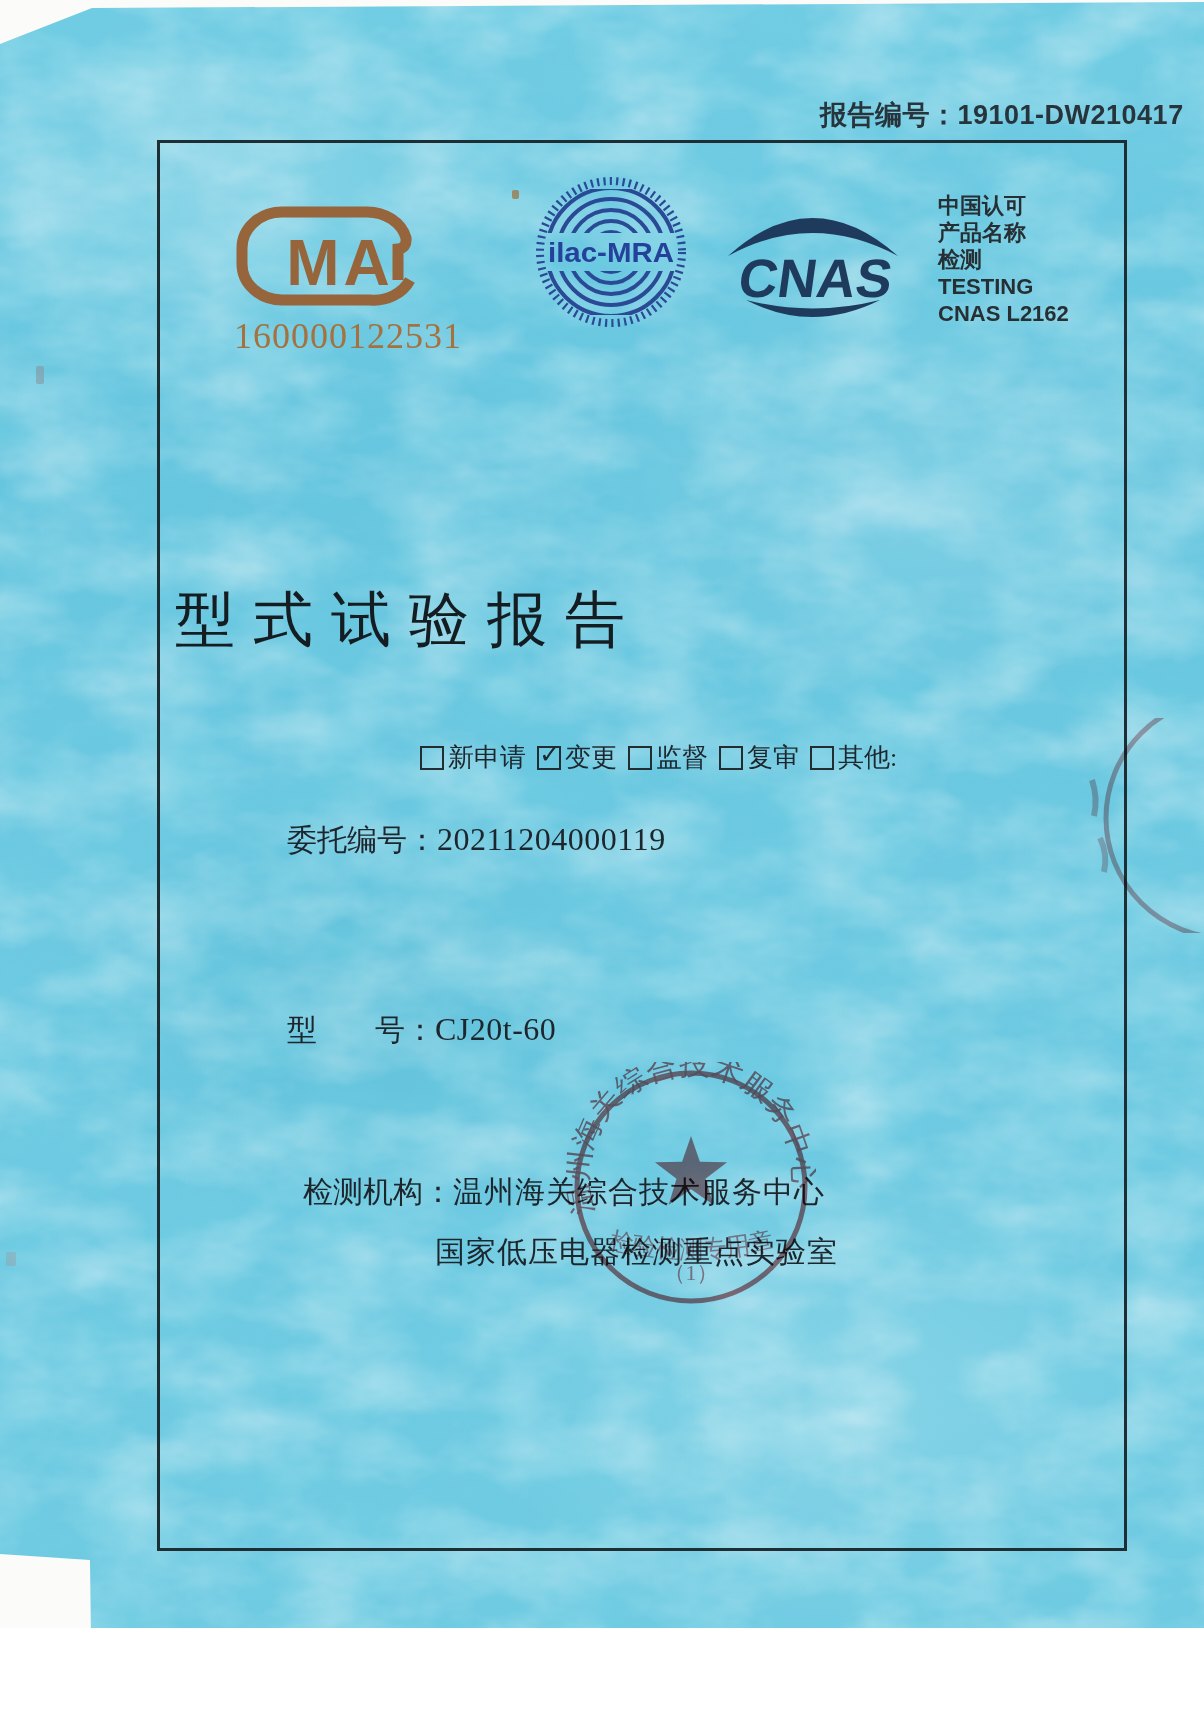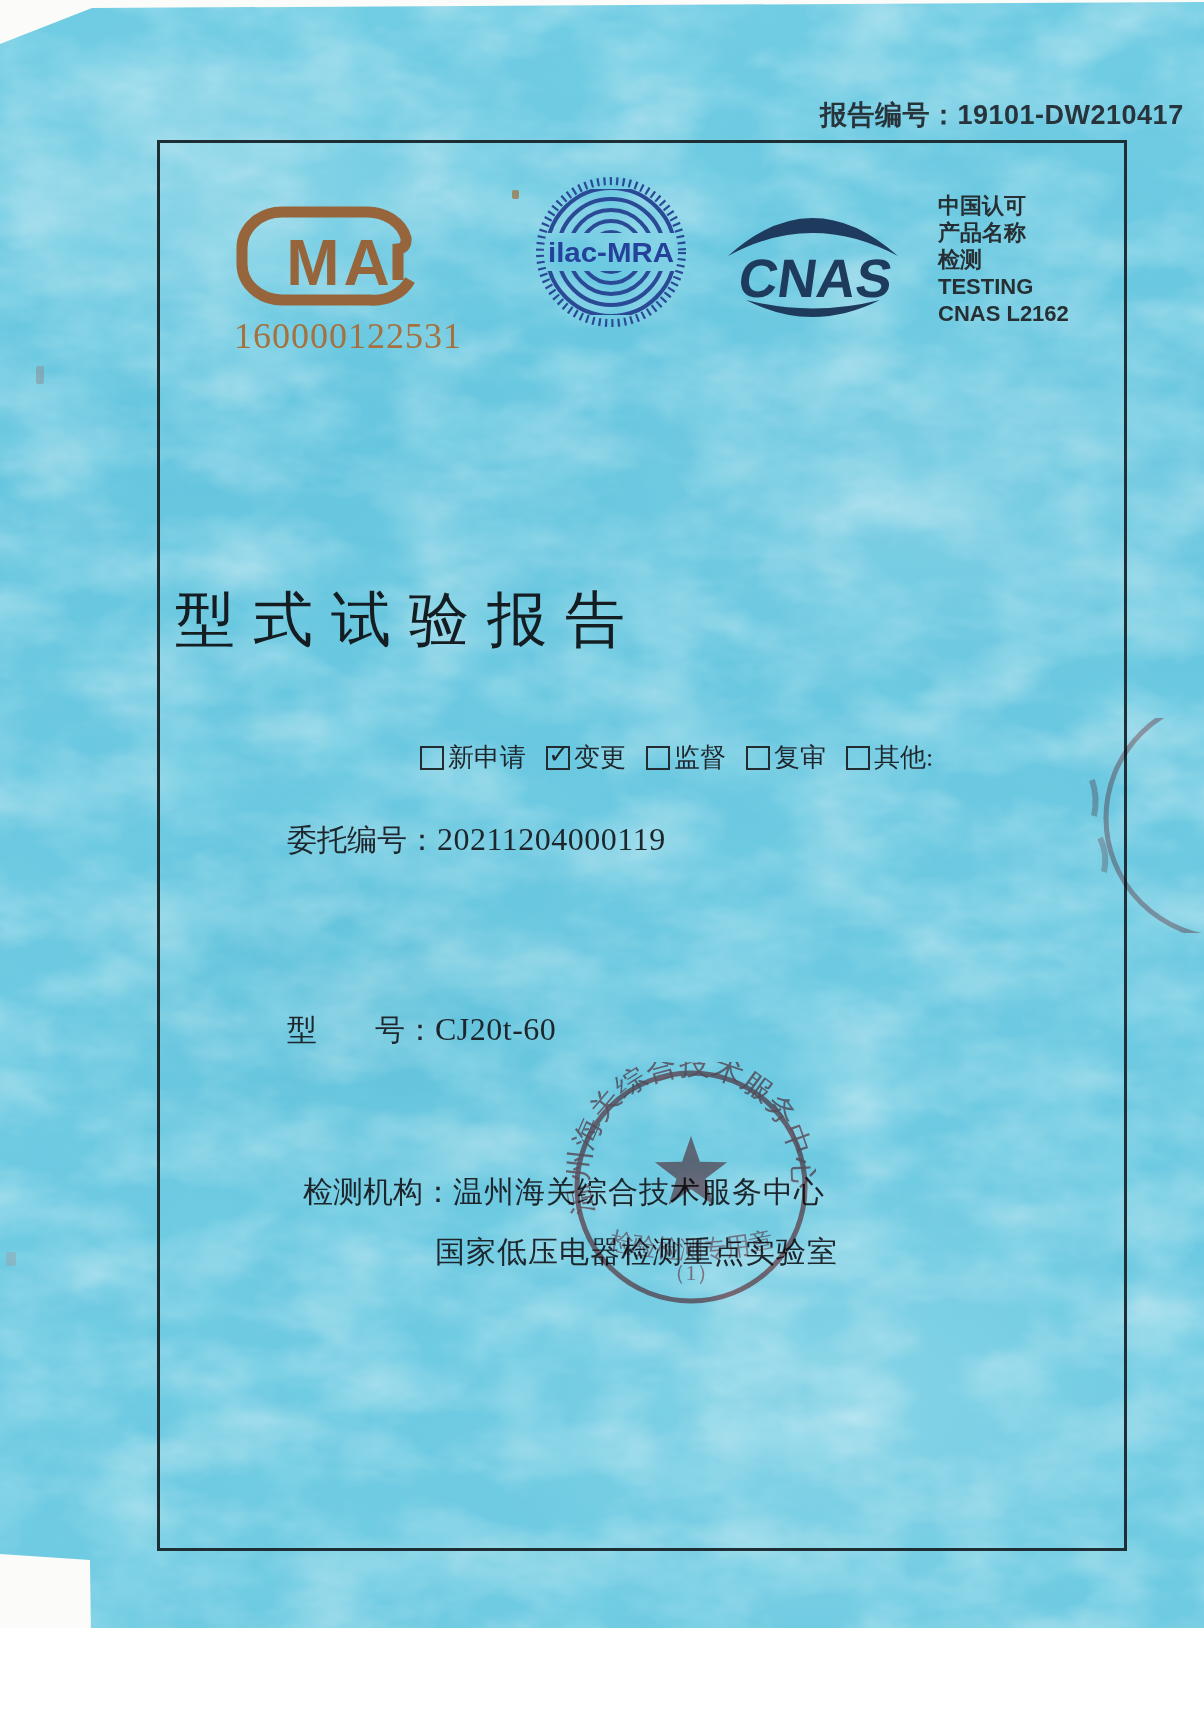--- a/index.html
+++ b/index.html
@@ -16,21 +16,21 @@
   .tex{position:absolute;inset:0;pointer-events:none;}
   .report-no{position:absolute;left:820px;top:97px;font-family:"Liberation Sans","DejaVu Sans",sans-serif;
              font-weight:700;font-size:27px;color:#27343c;letter-spacing:.5px;white-space:nowrap;}
   .frame{position:absolute;left:157px;top:140px;width:964px;height:1405px;border:3px solid #1d2f35;}
   .cma-num{position:absolute;left:222px;top:315px;width:252px;text-align:center;
            font-family:Liberation Serif, serif;font-size:36px;color:#a4713f;letter-spacing:1px;}
   .accr{position:absolute;left:938px;top:192px;font-family:"Liberation Sans","DejaVu Sans",sans-serif;
         font-weight:700;font-size:22px;line-height:27px;color:#262f33;}
   .title{position:absolute;left:157px;top:560px;width:964px;font-size:60px;
          letter-spacing:18px;text-indent:18px;color:#141d22;white-space:nowrap;margin-top:20px;}
-  .cbrow{position:absolute;left:420px;top:740px;display:flex;align-items:center;gap:20px;
+  .cbrow{position:absolute;left:420px;top:740px;display:flex;align-items:center;gap:11px;
          font-size:26px;color:#1d272d;white-space:nowrap;}
   .cb-item{display:inline-flex;align-items:center;}
   .cb-box{position:relative;width:20px;height:20px;border:2.5px solid #232c31;margin-right:4px;flex:0 0 auto;}
   .cb-glyph{position:absolute;left:0px;top:-9px;font-size:26px;font-weight:700;color:#1d272d;
             font-family:"DejaVu Sans",sans-serif;}
   .frow{position:absolute;font-size:30px;color:#1c262c;white-space:nowrap;}
   .fv{}
   .num{font-size:32px;letter-spacing:.5px;}
   .msp{display:inline-block;width:58px;}
   .agv{letter-spacing:1px;}

